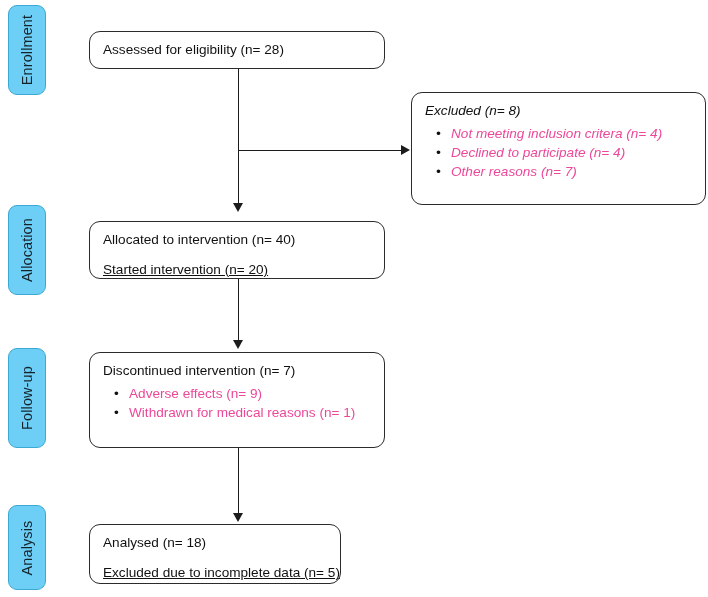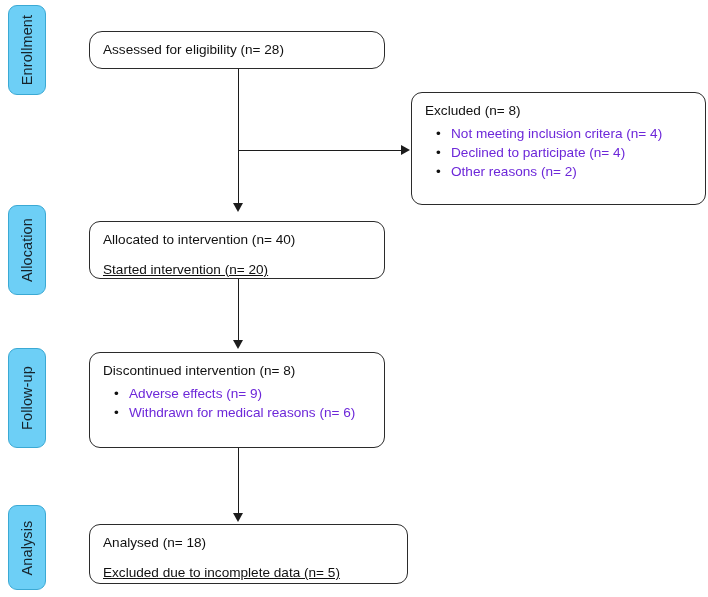--- a/index.html
+++ b/index.html
@@ -56,21 +56,21 @@
     margin-top: 12px;
     text-decoration: underline;
   }
   .box ul {
     margin: 4px 0 0 0;
     padding-left: 26px;
     list-style: none;
   }
   .box ul li {
     font-size: 13.6px;
-    color: #6d28d9;
+    color: #ec4899;
     line-height: 1.42;
     white-space: nowrap;
     position: relative;
   }
   .box ul li::before {
     content: "\2022";
     position: absolute;
     left: -15px;
     top: 0;
     color: #111111;
@@ -128,44 +128,44 @@
 
   <div class="hline" style="left:238px; top:150px; width:164px;"></div>
   <div class="arrow-right" style="left:401px; top:145px;"></div>
 
   <div class="vline" style="left:238px; top:279px; height:62px;"></div>
   <div class="arrow-down" style="left:233px; top:340px;"></div>
 
   <div class="vline" style="left:238px; top:448px; height:67px;"></div>
   <div class="arrow-down" style="left:233px; top:513px;"></div>
 
-  <div class="box" style="left:89px; top:31px; width:296px; height:38px;border-radius:13px;">
+  <div class="box" style="left:89px; top:31px; width:296px; height:38px;">
     <div class="line">Assessed for eligibility (n= 28)</div>
   </div>
 
-  <div class="box" style="left:411px; top:92px; width:295px; height:113px;">
+  <div class="box" style="left:411px; top:92px; width:295px; height:113px;font-style:italic;">
     <div class="line">Excluded (n= 8)</div>
     <ul>
       <li>Not meeting inclusion critera (n= 4)</li>
       <li>Declined to participate (n= 4)</li>
-      <li>Other reasons (n= 2)</li>
+      <li>Other reasons (n= 7)</li>
     </ul>
   </div>
 
   <div class="box" style="left:89px; top:221px; width:296px; height:58px;">
     <div class="line">Allocated to intervention (n= 40)</div>
     <div class="line spaced">Started intervention (n= 20)</div>
   </div>
 
   <div class="box" style="left:89px; top:352px; width:296px; height:96px;">
-    <div class="line">Discontinued intervention (n= 8)</div>
+    <div class="line">Discontinued intervention (n= 7)</div>
     <ul>
       <li>Adverse effects (n= 9)</li>
-      <li>Withdrawn for medical reasons (n= 6)</li>
+      <li>Withdrawn for medical reasons (n= 1)</li>
     </ul>
   </div>
 
-  <div class="box" style="left:89px; top:524px; width:319px; height:60px;">
+  <div class="box" style="left:89px; top:524px; width:252px; height:60px;">
     <div class="line">Analysed (n= 18)</div>
     <div class="line spaced">Excluded due to incomplete data (n= 5)</div>
   </div>
 
 </div>
 
 </body></html>

